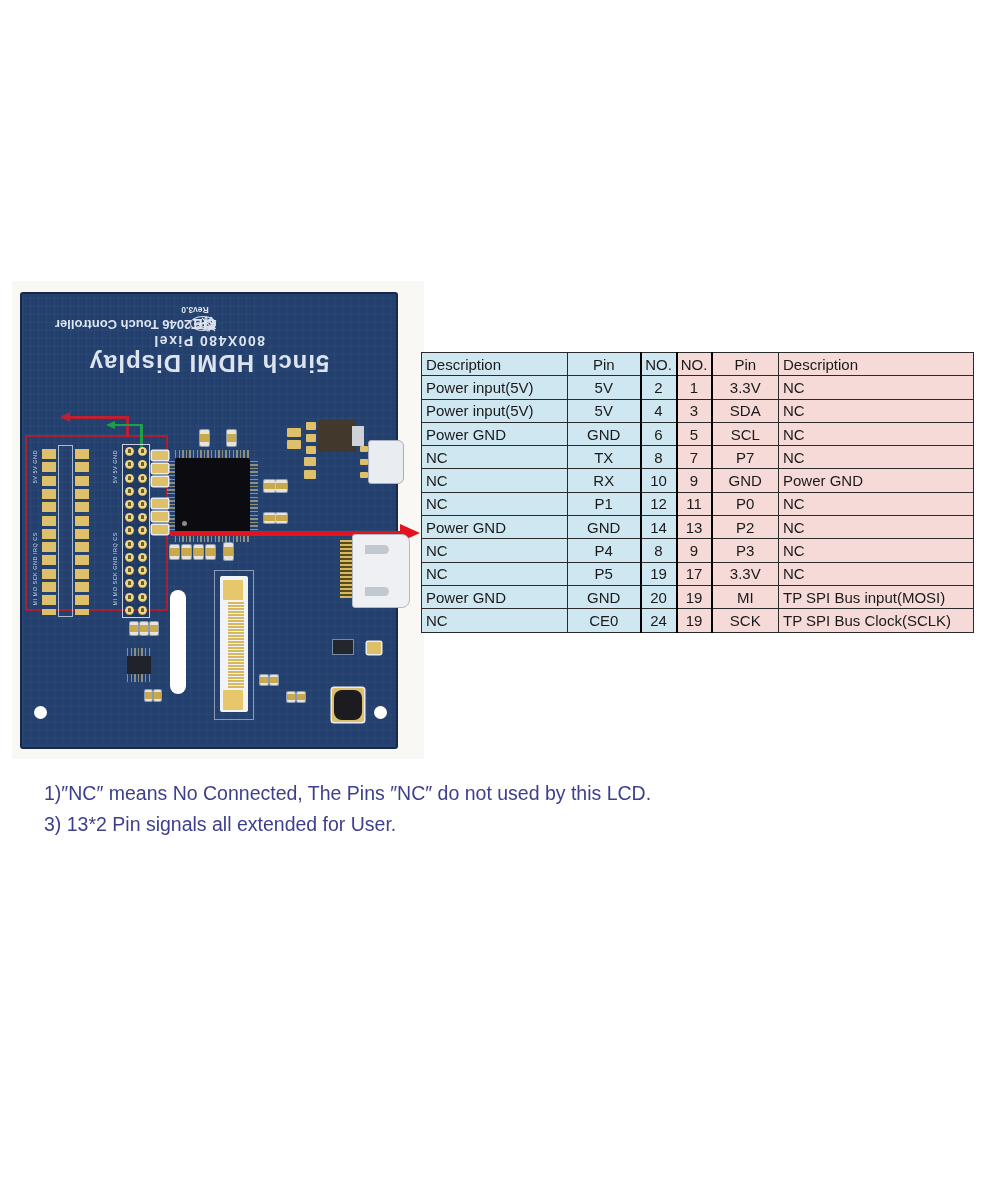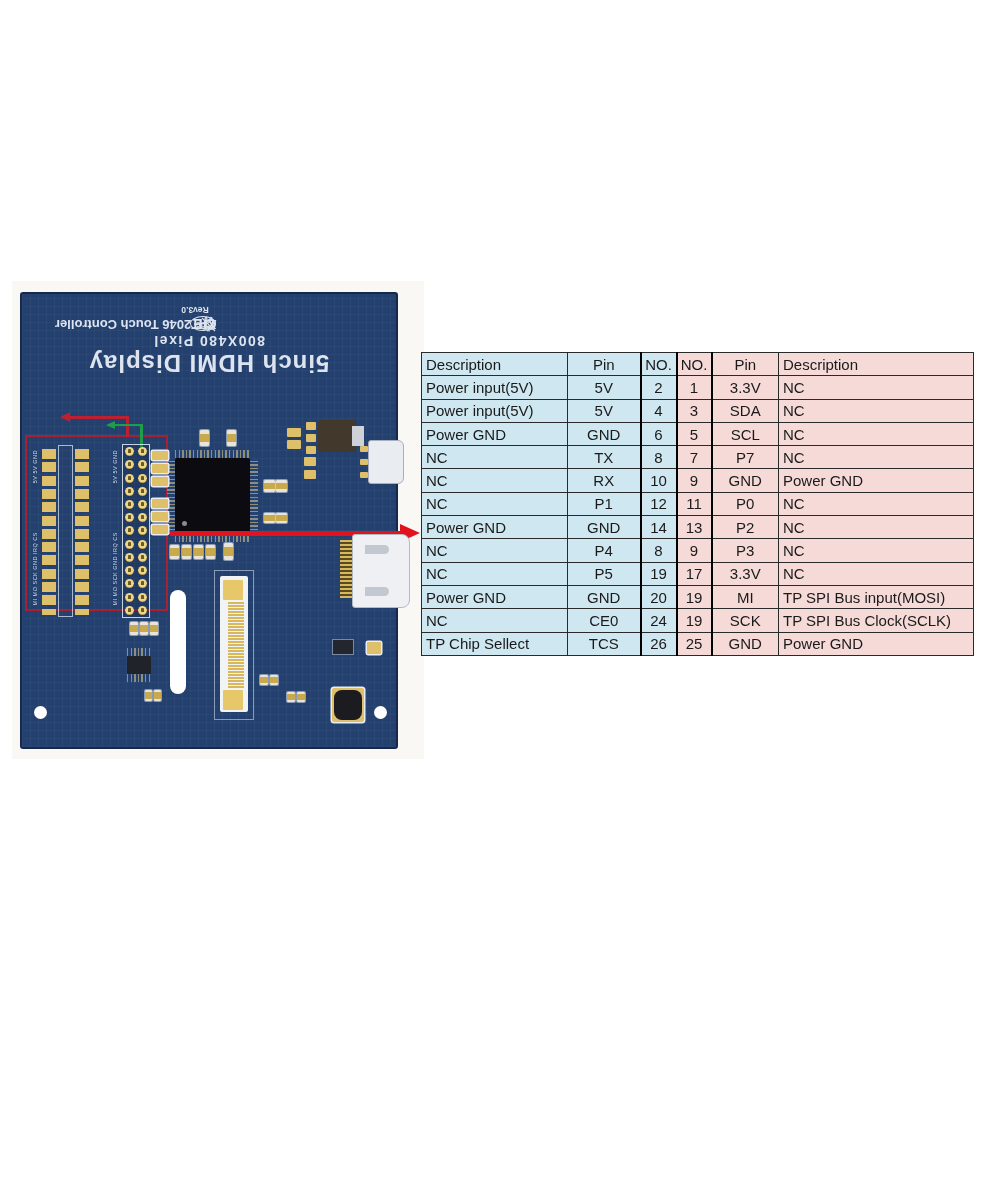--- a/index.html
+++ b/index.html
@@ -343,27 +343,21 @@
           <td class="cR">TP SPI Bus input(MOSI)</td>
         </tr>
         <tr>
           <td class="cL">NC</td>
           <td class="cL">CE0</td>
           <td class="cL">24</td>
           <td class="cR">19</td>
           <td class="cR">SCK</td>
           <td class="cR">TP SPI Bus Clock(SCLK)</td>
         </tr>
-        <tr>
-          <td class="cL">TP Chip Sellect</td>
-          <td class="cL">TCS</td>
-          <td class="cL">26</td>
-          <td class="cR">25</td>
-          <td class="cR">GND</td>
-          <td class="cR">Power GND</td>
-        </tr>
       </tbody>
   </table>
 
   <div class="notes">
+    <p>1)″NC″ means No Connected, The Pins ″NC″ do not used by this LCD.</p>
+    <p>3) 13*2 Pin signals all extended for User.</p>
   </div>
 
 </div>
 
 </body></html>

